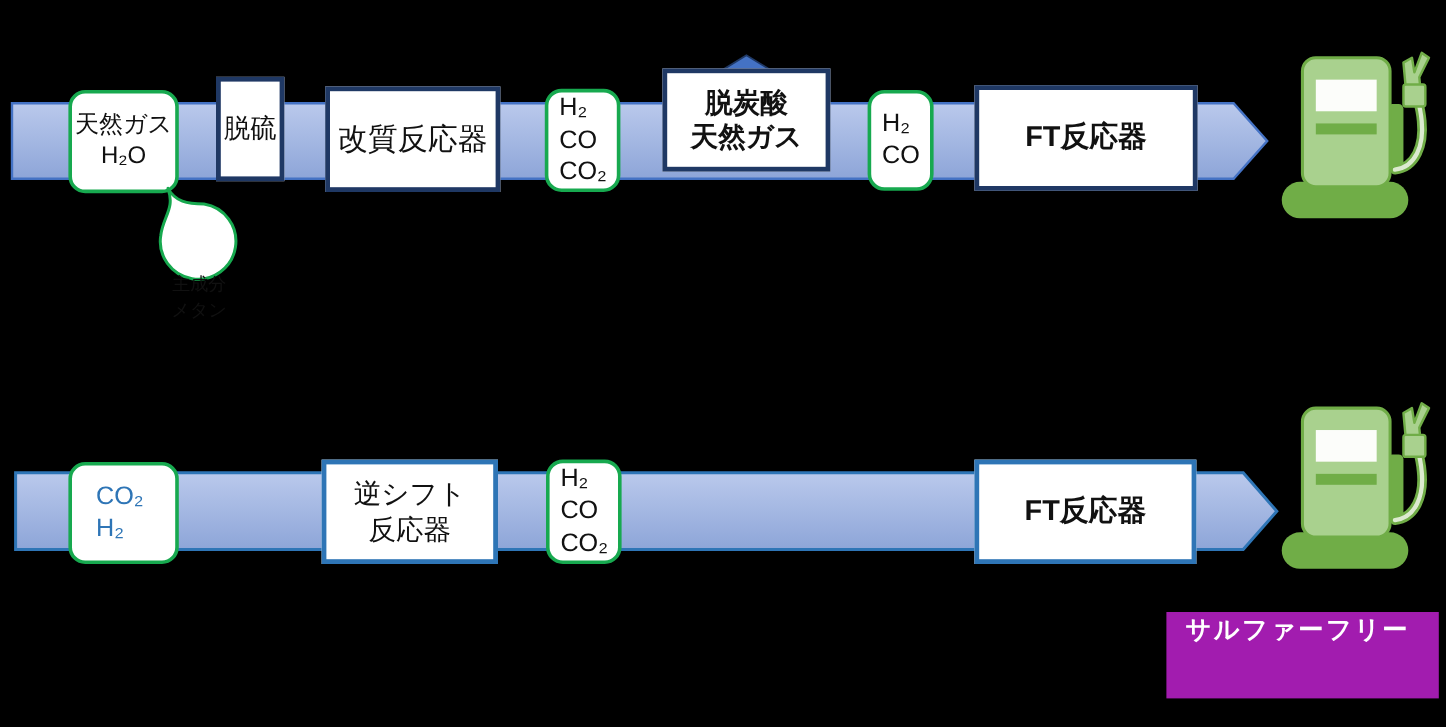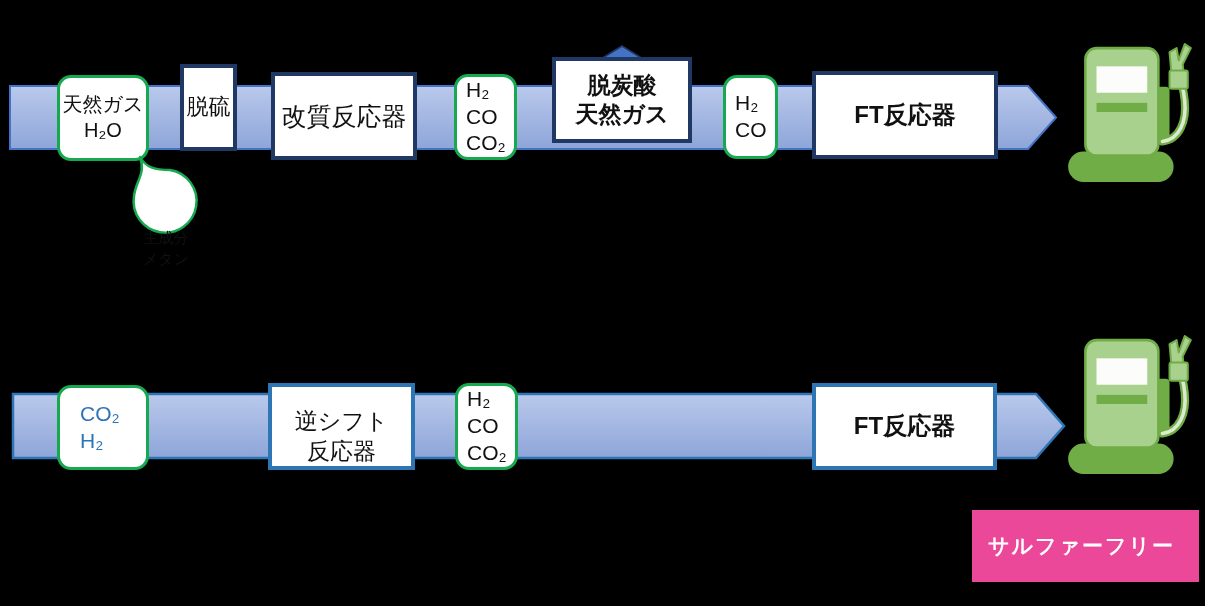--- a/index.html
+++ b/index.html
@@ -16,23 +16,23 @@
   .navy-border  { border:4px solid #1f3864; }
   .blue-border  { border:4px solid #2e75b6; }
   .green-border { border:3px solid #17a94f; border-radius:14px; }
   .bold { font-weight:bold; }
   .chem { align-items:flex-start; text-align:left; padding-left:9px; font-size:21px; }
   .callout-text {
     position:absolute; color:#111; font-size:15px; line-height:1.4;
     text-align:center; white-space:nowrap;
   }
   .product-label {
-    position:absolute; background:#ec4899; color:#fff; font-weight:bold;
+    position:absolute; background:#a21caf; color:#fff; font-weight:bold;
     font-size:21px; line-height:1.55; display:flex; flex-direction:column;
-    justify-content:center; padding-left:16px; box-sizing:border-box;
+    justify-content:space-between; padding-left:16px; box-sizing:border-box;
     letter-spacing:2px; white-space:nowrap;
   }
 </style>
 </head>
 <body>
 
 <div class="canvas">
 
   <svg class="layer" width="1205" height="606" viewBox="0 0 1205 606">
     <defs>
@@ -97,21 +97,21 @@
     <rect x="21" y="8" width="72" height="106" rx="11" fill="#a9d18e" stroke="#70ad47" stroke-width="2.5"></rect>
     <rect x="32" y="26" width="50" height="26" fill="#fcfdfa"></rect>
     <rect x="32" y="62" width="50" height="9" fill="#70ad47"></rect>
   </svg>
 
   <div class="box green-border chem" style="left:57px; top:385px; width:92px; height:85px; color:#2e75b6; padding-left:20px;">
     <div>CO₂</div>
     <div>H₂</div>
   </div>
 
-  <div class="box blue-border" style="left:268px; top:383px; width:147px; height:87px; font-size:23px;justify-content:flex-end;">
+  <div class="box blue-border" style="left:268px; top:383px; width:147px; height:87px; font-size:23px;">
     <div>逆シフト</div>
     <div>反応器</div>
   </div>
 
   <div class="box green-border chem" style="left:455px; top:383px; width:63px; height:87px;">
     <div>H₂</div>
     <div>CO</div>
     <div>CO₂</div>
   </div>
 

